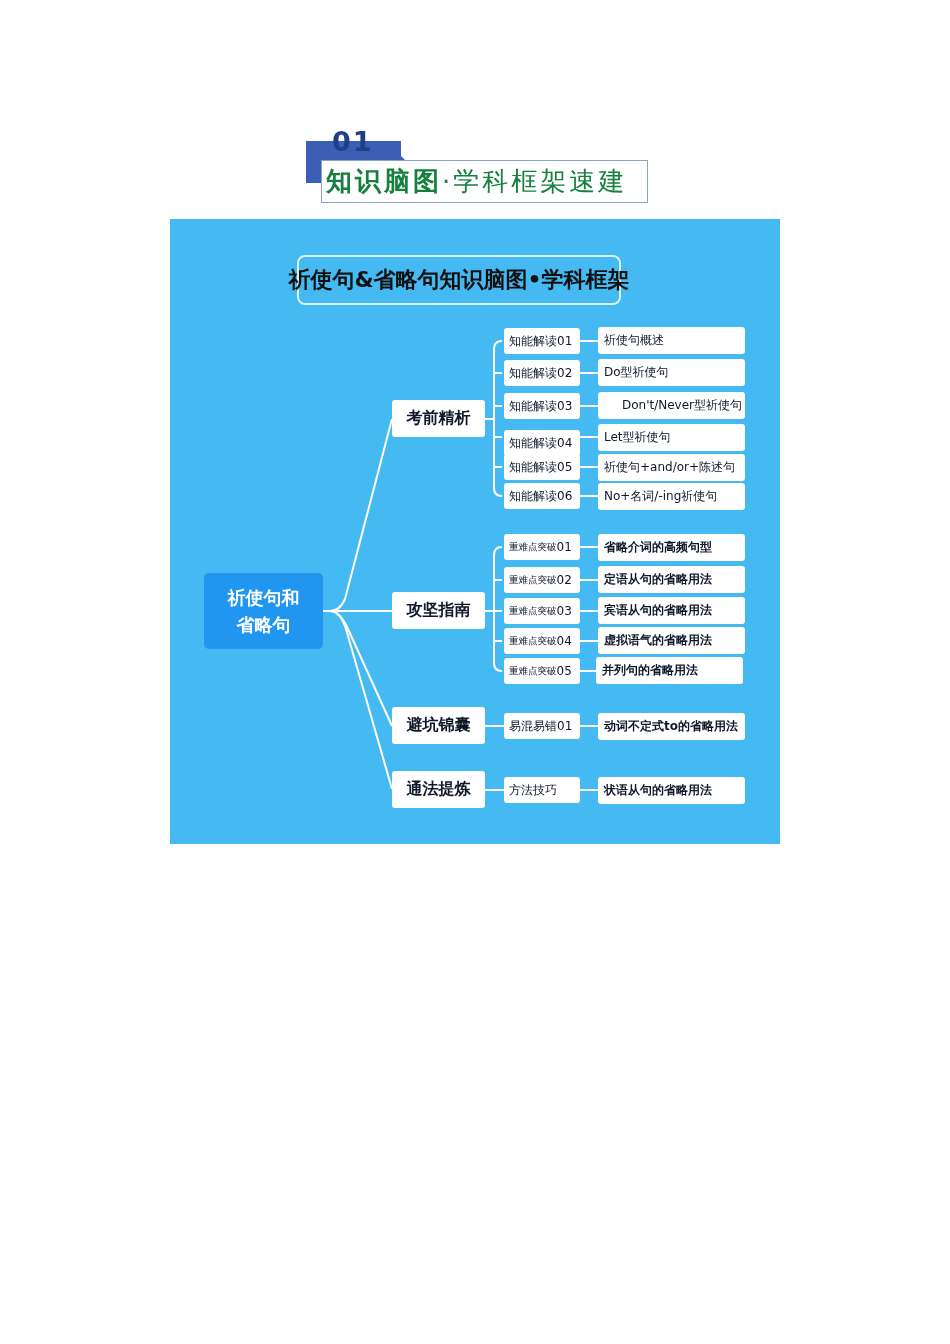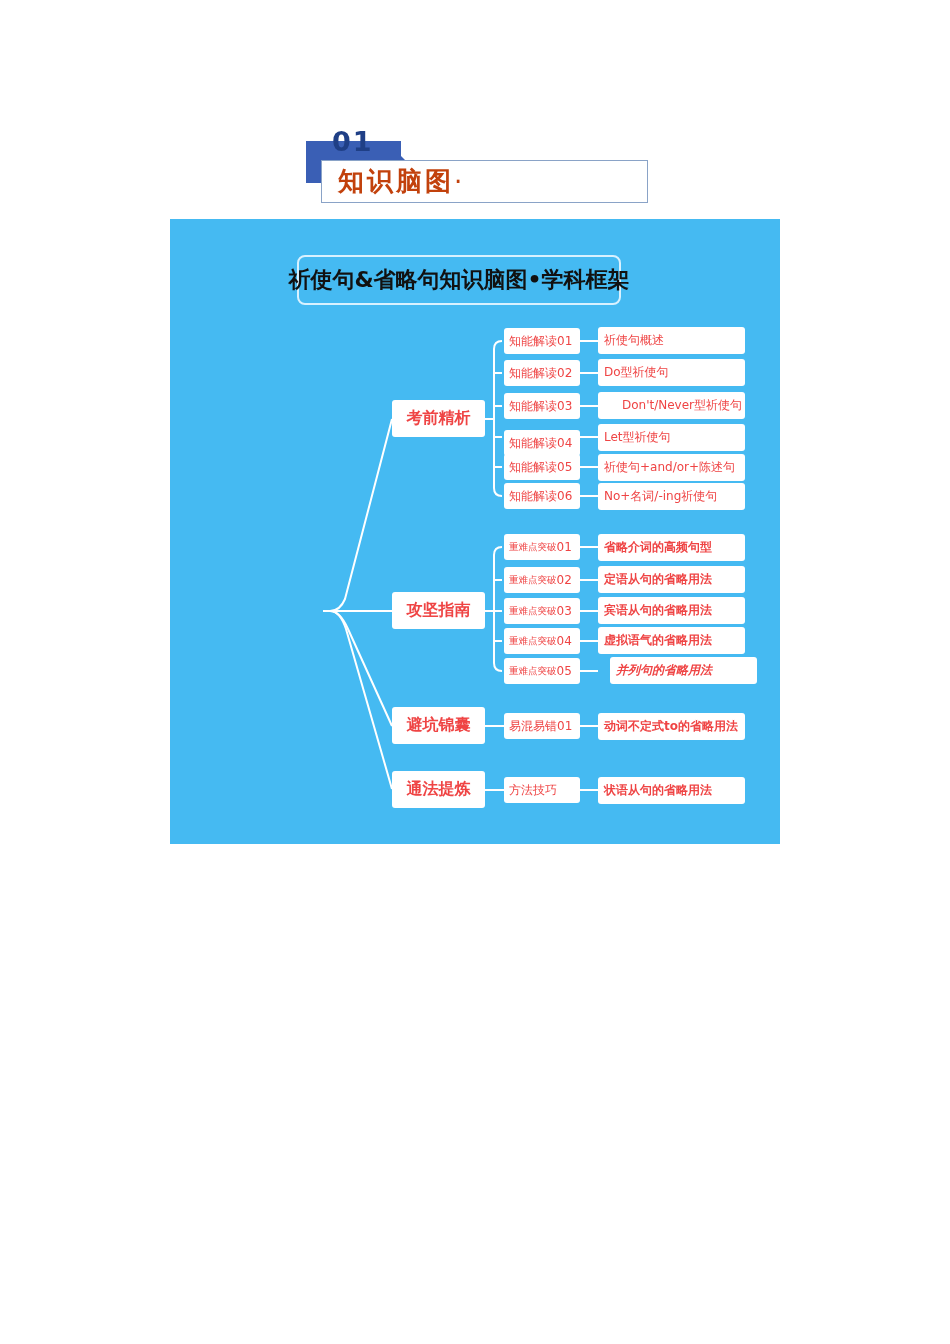--- a/index.html
+++ b/index.html
@@ -16,60 +16,61 @@
     border-bottom: 20px solid #3a5fb5; border-right: 20px solid transparent;
   }
   .header-tab-left { position:absolute; left:0; top:33px; width:15px; height:22px; background:#3a5fb5; }
   .header-num {
     position: absolute; left: 26px; top: -2px; font-size: 27px; font-weight: bold; color: #1f3f86;
     letter-spacing: 2px; font-family: "DejaVu Sans", sans-serif;
   }
   .header-box {
     position: absolute; left: 15px; top: 32px; width: 327px; height: 43px; background: #fff;
     border: 1px solid #8aa3c7; box-sizing: border-box; display: flex; align-items: center;
-    padding-left: 16px; font-size: 26px; color: #c2410c; letter-spacing: 3px; white-space: nowrap;
+    padding-left: 4px; font-size: 26px; color: #15803d; letter-spacing: 3px; white-space: nowrap;
   }
   .header-box .bold { font-weight: bold; }
   .canvas {
     position: absolute; left: 170px; top: 219px; width: 610px; height: 625px; background: #45baf2;
   }
   .map-title {
     position: absolute; left: 127px; top: 36px; width: 324px; height: 50px;
     border: 2px solid #d8f1ff; border-radius: 8px; box-sizing: border-box;
     display: flex; align-items: center; justify-content: center;
     font-size: 22px; font-weight: bold; color: #111; white-space: nowrap;
   }
   svg.lines { position: absolute; left: 0; top: 0; }
   .root {
     position: absolute; left: 34px; top: 354px; width: 119px; height: 76px;
     background: #2196f0; border-radius: 5px; color: #fff; font-weight: bold; font-size: 18px;
     display: flex; align-items: center; justify-content: center; text-align: center; line-height: 27px;
   }
   .node {
-    position: absolute; background: #fff; border-radius: 3px; color: #ef4444;
+    position: absolute; background: #fff; border-radius: 3px; color: #0f172a;
     display: flex; align-items: center; white-space: nowrap; box-sizing: border-box;
   }
   .branch { width: 93px; height: 37px; font-size: 16px; font-weight: bold; justify-content: center; }
   .sub { width: 76px; height: 26px; font-size: 12px; padding-left: 5px; }
   .sub.small { font-size: 9.5px; }
   .sub.small .num { font-size: 12px; }
   .leaf { width: 147px; height: 27px; font-size: 12px; padding-left: 6px; font-weight: 500; }
   .leaf.bold { font-weight: bold; }
 </style>
 </head>
 <body>
 
 <div class="section-header">
   <div class="header-tab"></div>
   <div class="header-tab-slant"></div>
   <div class="header-tab-left"></div>
   <div class="header-num">01</div>
   <div class="header-box">
     <span class="bold">知识脑图</span>
       <span>·</span>
+      <span>学科框架速建</span>
   </div>
 </div>
 
 <div class="canvas">
   <div class="map-title">祈使句&amp;省略句知识脑图•学科框架</div>
 
   <svg class="lines" width="610" height="625">
     <g stroke="#ffffff" stroke-width="2" fill="none">
 
       <path d="M153 392 L160 392 Q170 392 175 380 L222 200"></path>
@@ -103,20 +104,26 @@
         <path d="M410 422 L428 422"></path>
       <path d="M410 452 L428 452"></path>
 
       <path d="M315 507 L334 507"></path>
         <path d="M410 507 L428 507"></path>
       <path d="M315 571 L334 571"></path>
         <path d="M410 571 L428 571"></path>
     </g>
   </svg>
 
+  <div class="root">
+    <div>
+      <div>祈使句和</div>
+      <div>省略句</div>
+    </div>
+  </div>
 
   <div class="node branch" style="left:222px; top:181px;">考前精析</div>
   <div class="node branch" style="left:222px; top:373px;">攻坚指南</div>
   <div class="node branch" style="left:222px; top:488px;">避坑锦囊</div>
   <div class="node branch" style="left:222px; top:552px;">通法提炼</div>
 
   <div class="node sub" style="left:334px; top:109px;">知能解读01</div>
   <div class="node leaf" style="left:428px; top:108px;">祈使句概述</div>
   <div class="node sub" style="left:334px; top:141px;">知能解读02</div>
   <div class="node leaf" style="left:428px; top:140px;">Do型祈使句</div>
@@ -146,20 +153,20 @@
   <div class="node leaf bold" style="left:428px; top:378px;">宾语从句的省略用法</div>
   <div class="node sub small" style="left:334px; top:409px;">
       <span>重难点突破</span>
       <span class="num">04</span>
     </div>
   <div class="node leaf bold" style="left:428px; top:408px;">虚拟语气的省略用法</div>
   <div class="node sub small" style="left:334px; top:439px;">
       <span>重难点突破</span>
       <span class="num">05</span>
     </div>
-  <div class="node leaf bold" style="left:440px; top:438px;font-style:italic;">并列句的省略用法</div>
+  <div class="node leaf bold" style="left:426px; top:438px;">并列句的省略用法</div>
 
   <div class="node sub" style="left:334px; top:494px;">易混易错01</div>
   <div class="node leaf bold" style="left:428px; top:494px;">动词不定式to的省略用法</div>
 
   <div class="node sub" style="left:334px; top:558px;">方法技巧</div>
   <div class="node leaf bold" style="left:428px; top:558px;">状语从句的省略用法</div>
 </div>
 
 </body></html>

